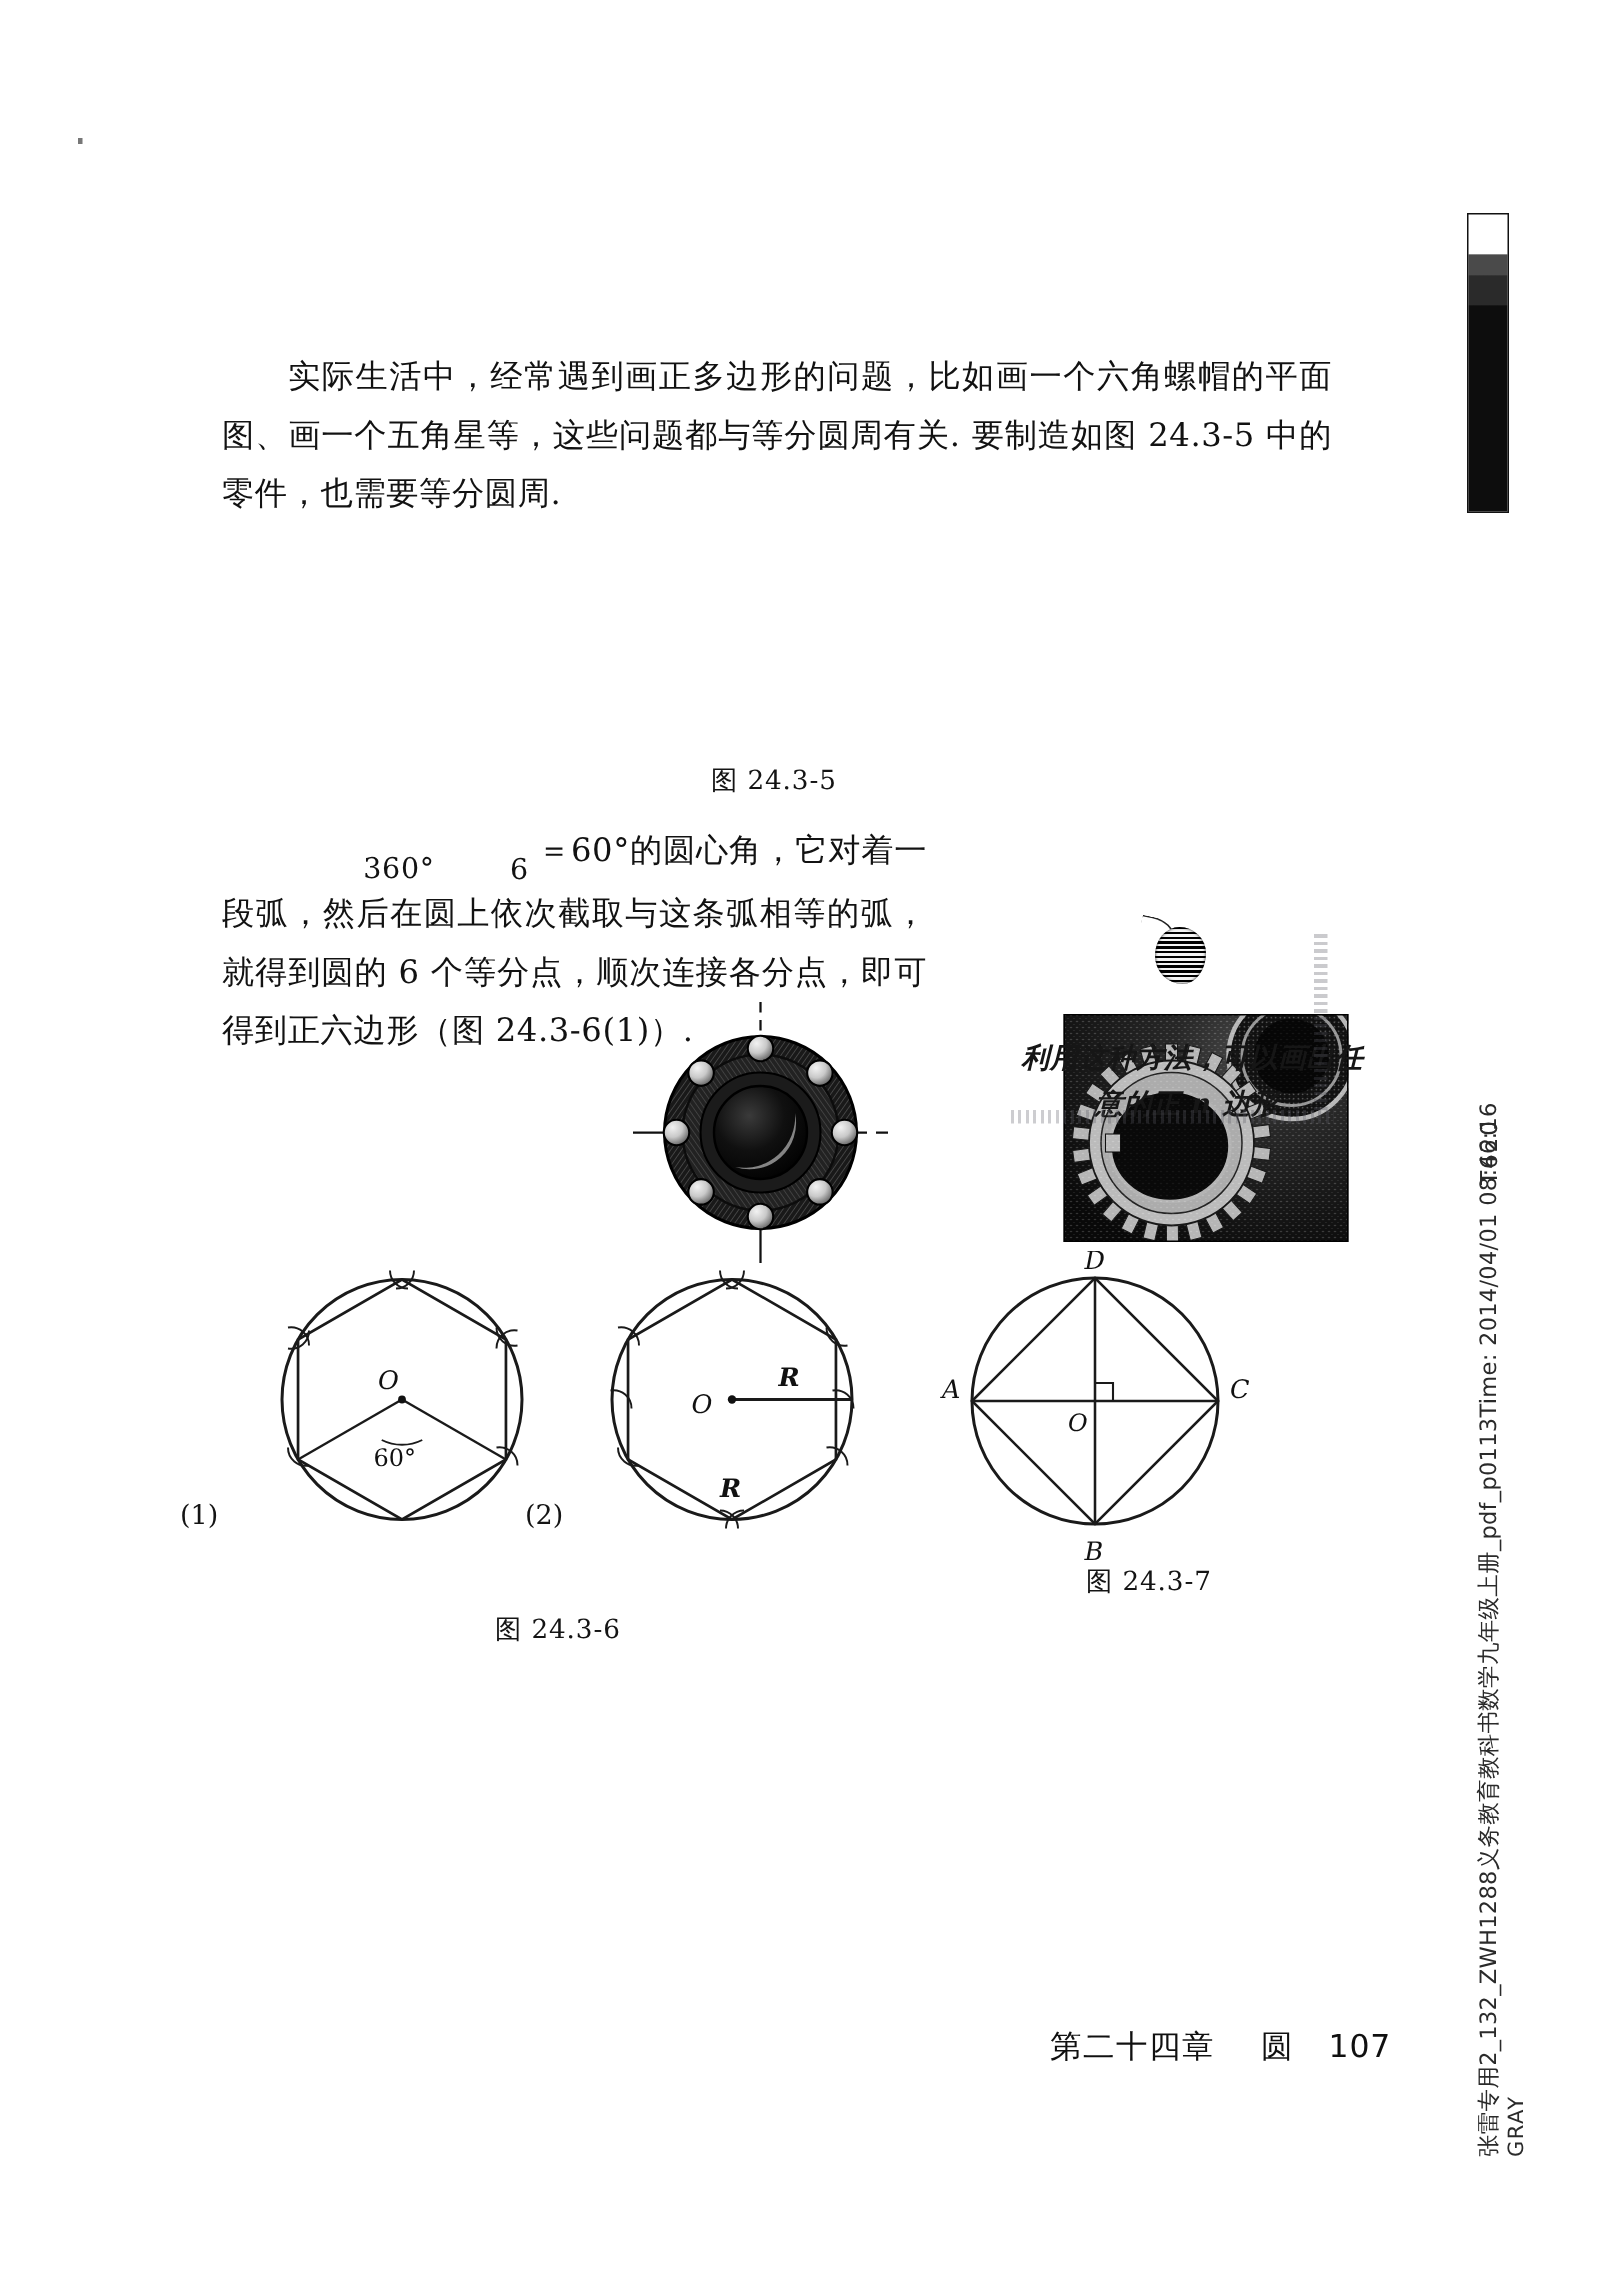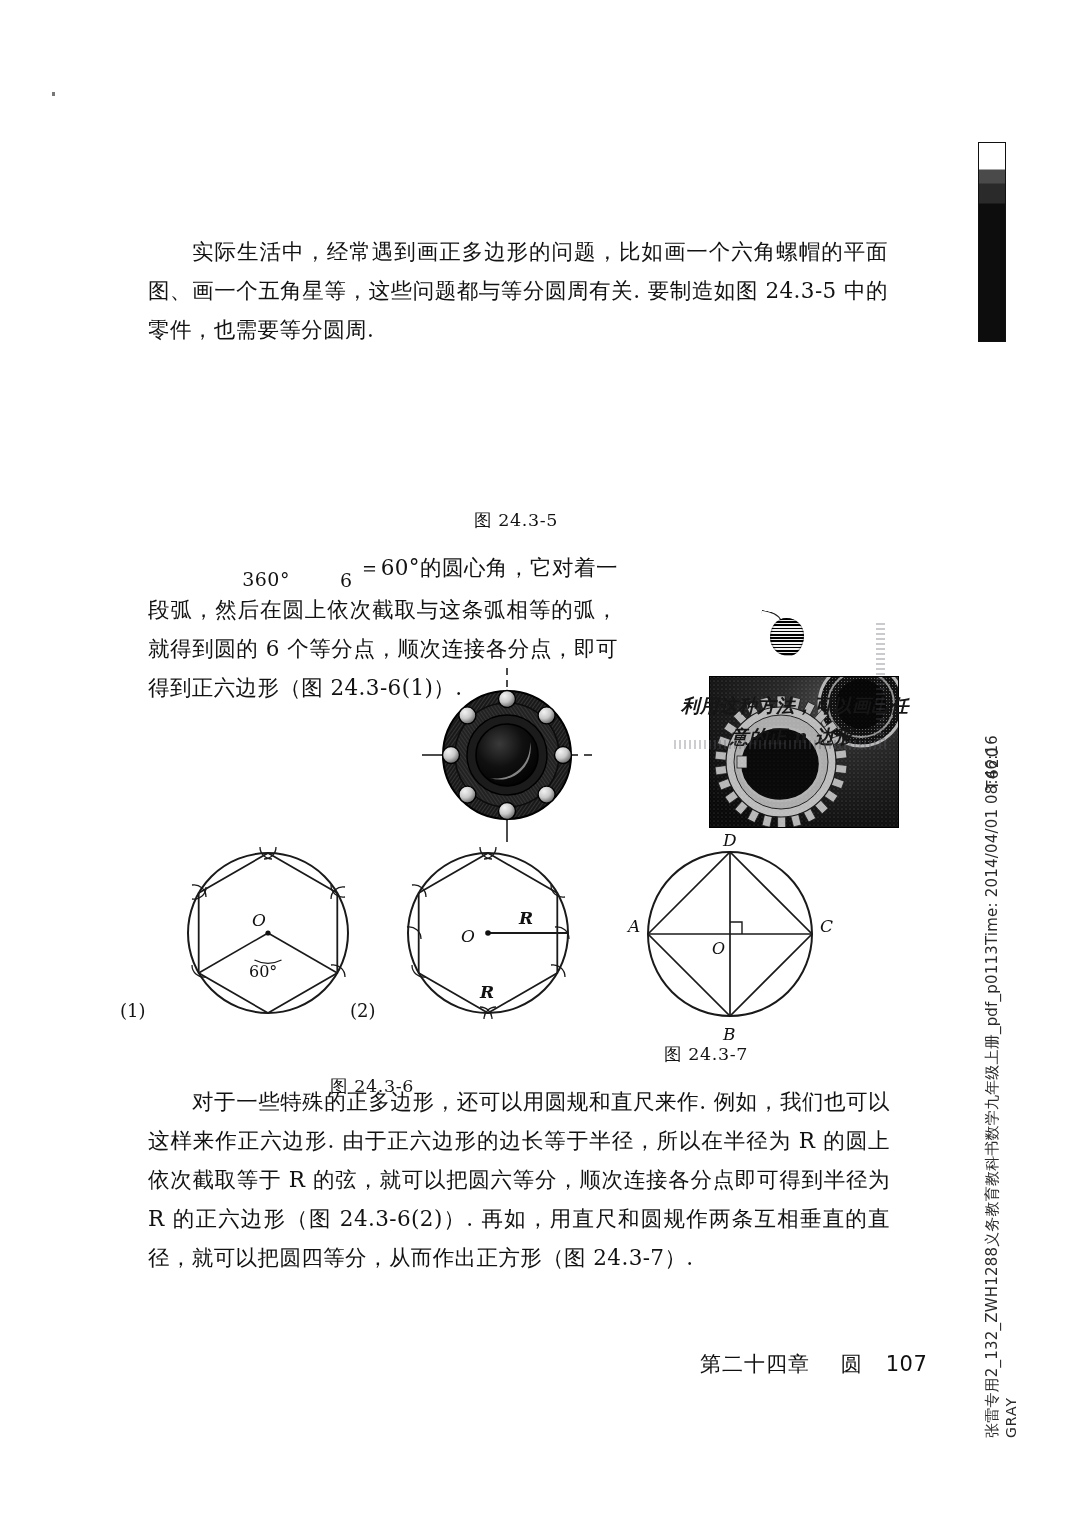--- a/index.html
+++ b/index.html
@@ -53,21 +53,21 @@
   .cap{
     position:absolute;
     font-family:"DejaVu Serif", serif;
     font-size:17.5px;
     letter-spacing:0.6px;
     color:#141414;
     white-space:nowrap;
   }
   #cap-5{left:474px;top:508px;}
   #cap-6{left:330px;top:1074px;}
-  #cap-7{left:664px;top:1042px;}
+  #cap-7{left:724px;top:1042px;}
 
   
   #flange{position:absolute;left:272px;top:336px;width:170px;height:178px;}
   
   #gear-photo{
     position:absolute;left:559px;top:346px;width:190px;height:152px;
     background:#0a0a0a;overflow:hidden;
   }
 
   
@@ -411,23 +411,20 @@
       <text x="92" y="120" font-family="DejaVu Serif, serif" font-style="italic" font-size="16" fill="#111">O</text>
     </svg>
   </div>
 
   <div class="sublab" id="sub1">(1)</div>
   <div class="sublab" id="sub2">(2)</div>
 
   <div class="cap" id="cap-6">图 24.3-6</div>
   <div class="cap" id="cap-7">图 24.3-7</div>
 
-  <div class="para" id="para-bottom">
-    <p class="indent">对于一些特殊的正多边形，还可以用圆规和直尺来作. 例如，我们也可以这样来作正六边形. 由于正六边形的边长等于半径，所以在半径为 R 的圆上依次截取等于 R 的弦，就可以把圆六等分，顺次连接各分点即可得到半径为 R 的正六边形（图 24.3-6(2)）. 再如，用直尺和圆规作两条互相垂直的直径，就可以把圆四等分，从而作出正方形（图 24.3-7）.</p>
-  </div>
 
   <div id="t620">T620</div>
   <div id="watermark">张雷专用2_132_ZWH1288义务教育教科书数学九年级上册_pdf_p0113Time: 2014/04/01 08:46:16</div>
   <div id="watermark2">GRAY</div>
 
   <div id="footer">
     <span>第二十四章</span>
     &nbsp;&nbsp;
     <span>圆</span>
     &nbsp;

